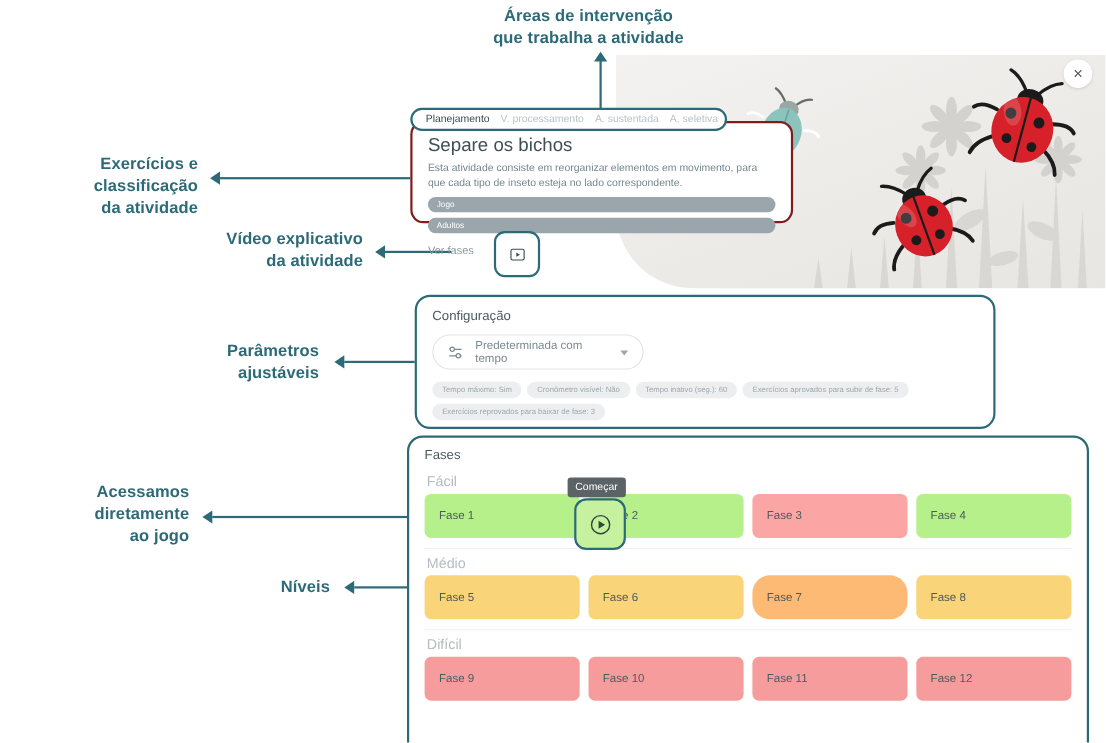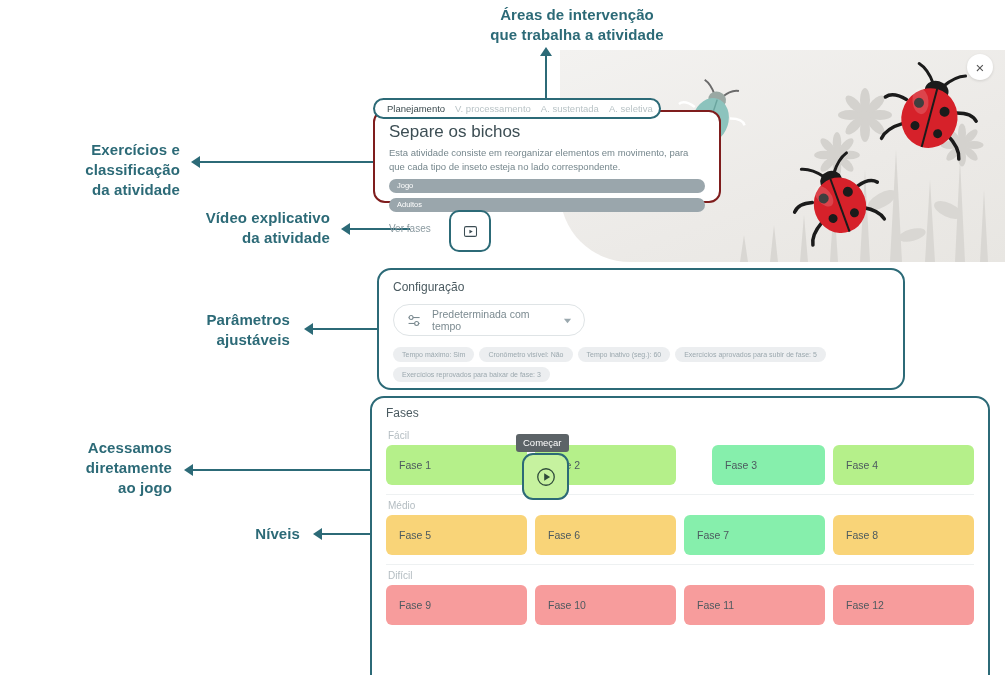--- a/index.html
+++ b/index.html
@@ -238,21 +238,21 @@
     top: 396px;
     width: 620px;
     height: 336px;
     border: 2px solid #2c6a77;
     border-radius: 14px;
     background: #ffffff;
     box-sizing: border-box;
     padding: 8px 14px;
   }
   .level-name {
-    font-size: 10px;
+    font-size: 13px;
     color: #b3bcc1;
     margin: 5px 0 4px 2px;
   }
   .phase-row {
     display: grid;
     grid-template-columns: repeat(4, 1fr);
     gap: 8px;
   }
   .phase {
     height: 40px;
@@ -299,21 +299,21 @@
     background: #c6f29f;
     display: flex;
     align-items: center;
     justify-content: center;
     cursor: pointer;
   }
 </style>
 </head>
 <body>
 
-<div class="anno center" style="left:462px; top:5px; width:230px;">
+<div class="anno center" style="left:420px; top:5px; width:230px;">
   <div>Áreas de intervenção</div>
   <div>que trabalha a atividade</div>
 </div>
 <div class="arrow-v" style="left:545px; top:55px; height:45px;"></div>
 <div class="arrow-head-up" style="left:540px; top:47px;"></div>
 
 <div class="anno right" style="left:0px; top:140px; width:180px;">
   <div>Exercícios e classificação</div>
   <div>da atividade</div>
 </div>
@@ -508,38 +508,38 @@
   <h2 class="card-title">Fases</h2>
 
   <div class="level-name">Fácil</div>
   <div class="phase-row">
     <div class="phase" style="background:#b5f08a;">
       <span>Fase 1</span>
     </div>
     <div class="phase" style="background:#b5f08a;">
       <span>Fase 2</span>
     </div>
-    <div class="phase" style="background:#86efac;margin-left:28px;">
+    <div class="phase" style="background:#fca5a5;">
       <span>Fase 3</span>
     </div>
     <div class="phase" style="background:#b5f08a;">
       <span>Fase 4</span>
     </div>
   </div>
   <div class="divider"></div>
 
   <div class="level-name">Médio</div>
   <div class="phase-row">
     <div class="phase" style="background:#f9d478;">
       <span>Fase 5</span>
     </div>
     <div class="phase" style="background:#f9d478;">
       <span>Fase 6</span>
     </div>
-    <div class="phase" style="background:#86efac;">
+    <div class="phase" style="background:#fdba74;border-radius:16px;">
       <span>Fase 7</span>
     </div>
     <div class="phase" style="background:#f9d478;">
       <span>Fase 8</span>
     </div>
   </div>
   <div class="divider"></div>
 
   <div class="level-name">Difícil</div>
   <div class="phase-row">

